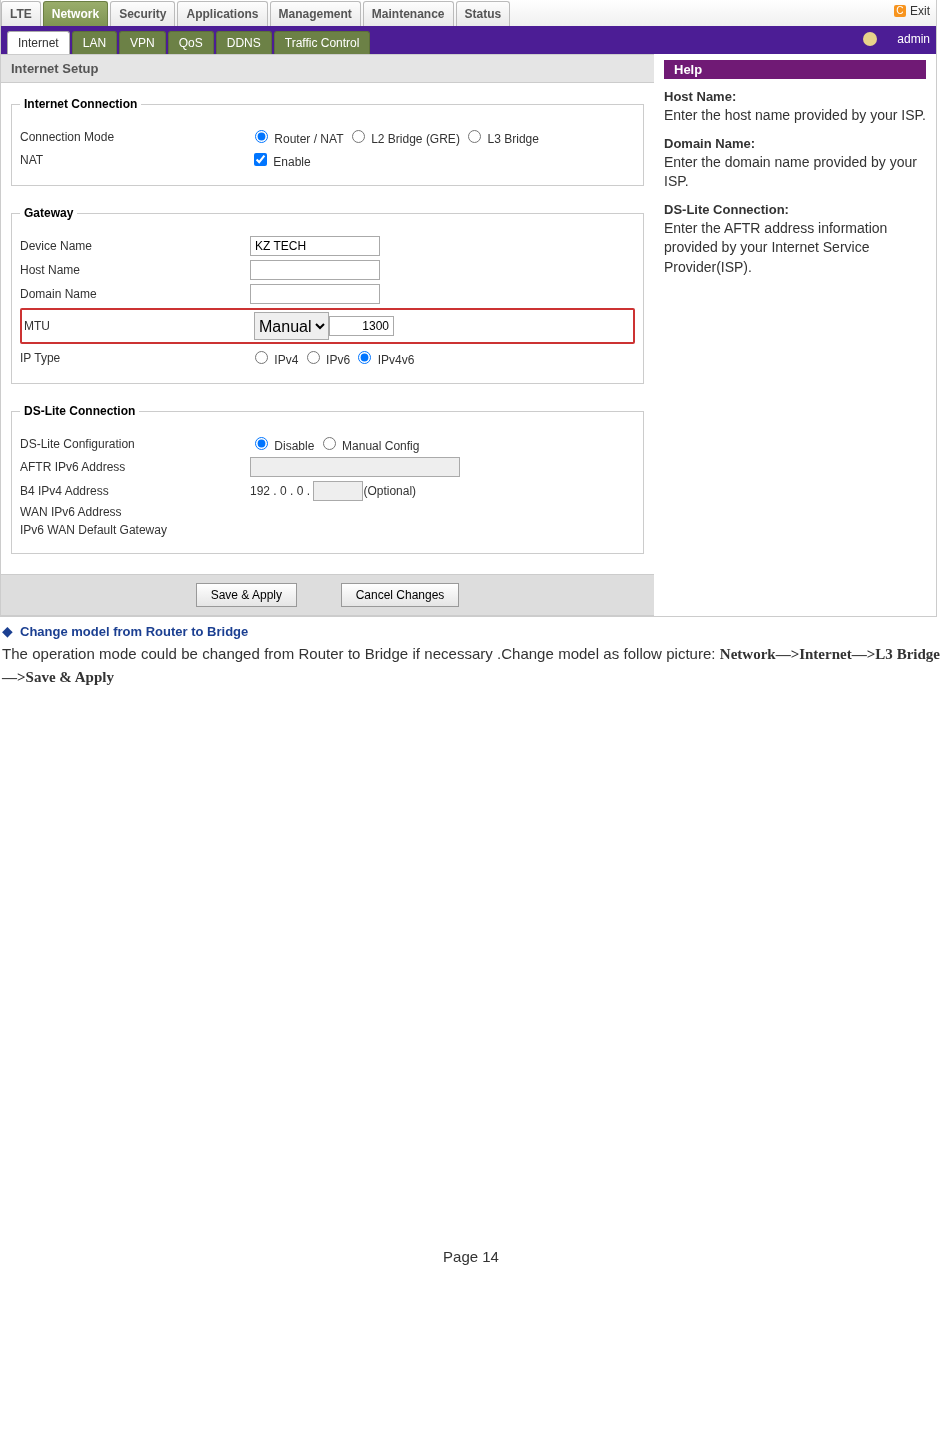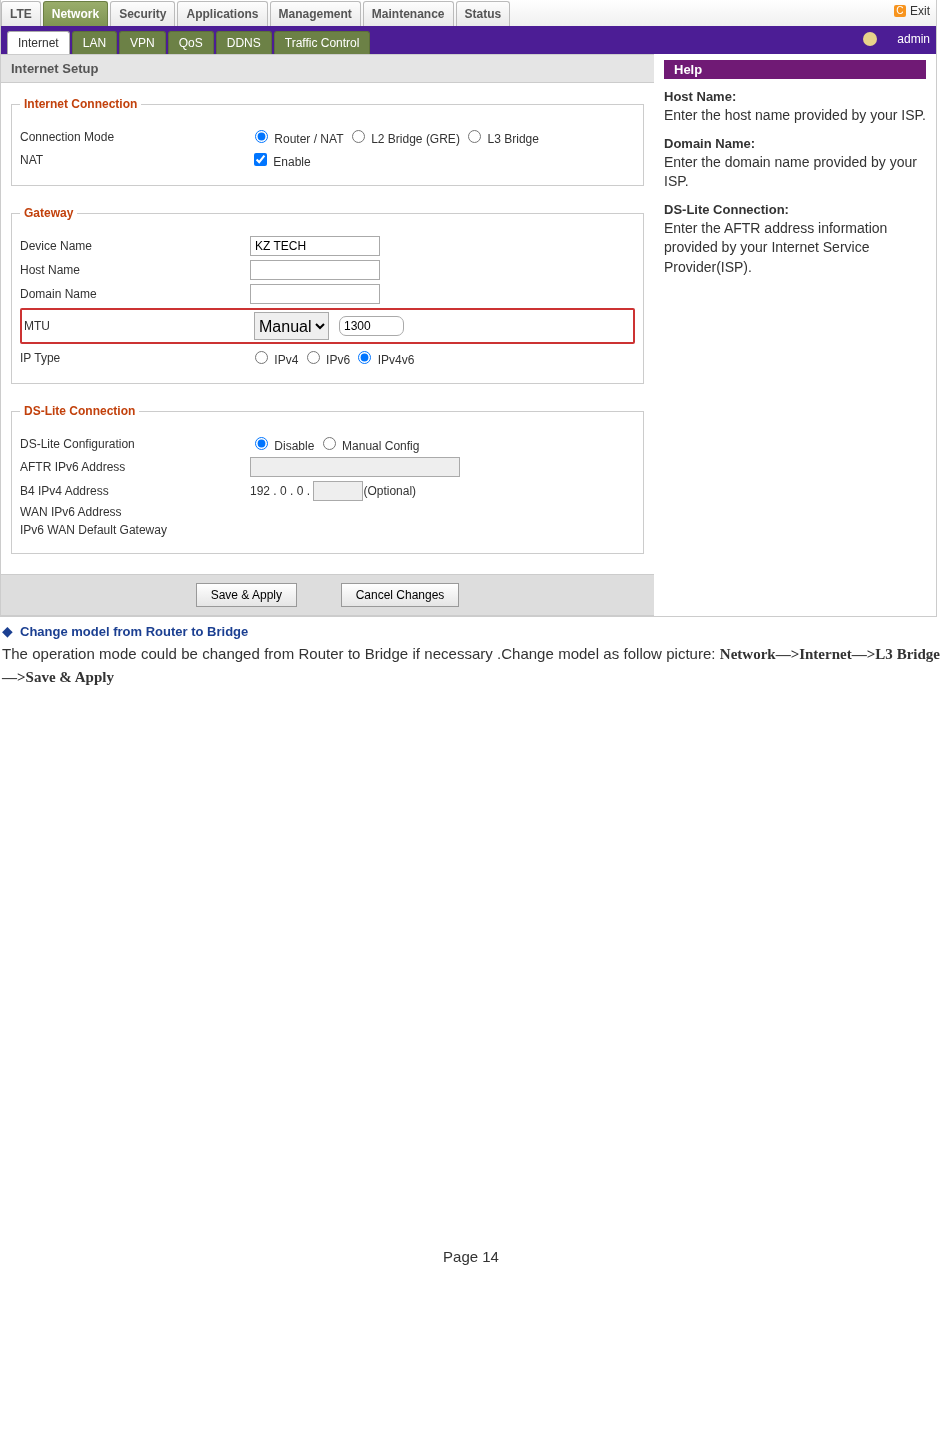--- a/index.html
+++ b/index.html
@@ -13,21 +13,21 @@
   .subBar .stab{padding:4px 10px;color:#fff;font-size:12px;cursor:pointer;background:#6c8146;border:1px solid #5c6f3a;border-bottom:none;margin-right:2px;border-radius:3px 3px 0 0}
   .subBar .stab.active{background:#fff;color:#333;border-color:#aaa}
   .adminR{position:absolute;right:6px;top:6px;color:#fff;font-size:12px;display:flex;align-items:flex-start;gap:20px}
   .adminIcon{width:14px;height:14px;background:#e8d28a;border-radius:50%}
   .content{display:flex;align-items:flex-start}
   .left{flex:1;padding:0}
   .right{width:262px;padding:6px 10px}
   .panelTitle{background:#e5e5e5;font-weight:bold;font-size:13px;padding:6px 10px;color:#555;border:1px solid #ccc;border-left:none;border-right:none}
   .helpTitle{background:#701a75;color:#fff;font-weight:bold;padding:2px 10px;margin-bottom:8px}
   fieldset{border:1px solid #ccc;margin:14px 10px 20px 10px;padding:12px 8px 12px 8px}
-  legend{color:#c2410c;font-weight:bold;font-size:12px;padding:0 4px}
+  legend{color:#000000;font-weight:bold;font-size:12px;padding:0 4px}
   .row{display:flex;align-items:center;margin:4px 0;font-size:12px;color:#333}
   .lab{width:230px}
   .hl{border:2px solid #c33;border-radius:2px;padding:2px;margin:2px 0}
   input[type=text]{border:1px solid #aaa;height:18px;font-size:12px;padding:0 4px}
   select{border:1px solid #aaa;height:28px;font-size:16px}
   input[disabled]{background:#eee}
   .btnBar{background:#ddd;padding:8px;text-align:center;border:1px solid #ccc;border-left:none;border-right:none}
   .btn{padding:4px 14px;border:1px solid #999;background:linear-gradient(#fff,#e5e5e5);font-size:12px;cursor:pointer;margin:0 20px}
   .help h4{margin:10px 0 2px 0;font-size:13px}
   .help p{margin:0 0 10px 0;font-size:14px;line-height:1.4;color:#333}
@@ -99,21 +99,21 @@
           <div class="lab">Host Name</div>
           <input type="text" style="width: 120px;">
         </div>
         <div class="row">
           <div class="lab">Domain Name</div>
           <input type="text" style="width: 120px;">
         </div>
         <div class="row hl">
           <div class="lab">MTU</div>
           <select><option>Manual</option></select>
-          <input type="text" style="width: 55px; text-align: left; margin-left: 10px; border-radius: 7px;" value="1300">
+          <input type="text" style="width: 55px; text-align: right; margin-left: 0;" value="1300">
         </div>
         <div class="row">
           <div class="lab">IP Type</div>
           <label><input type="radio" name="ipt" style=""> <span>IPv4</span></label>&nbsp;
           <label><input type="radio" name="ipt" style=""> <span>IPv6</span></label>&nbsp;
           <label><input type="radio" name="ipt" checked="" style=""> <span>IPv4v6</span></label>
         </div>
       </fieldset>
 
       <fieldset>

